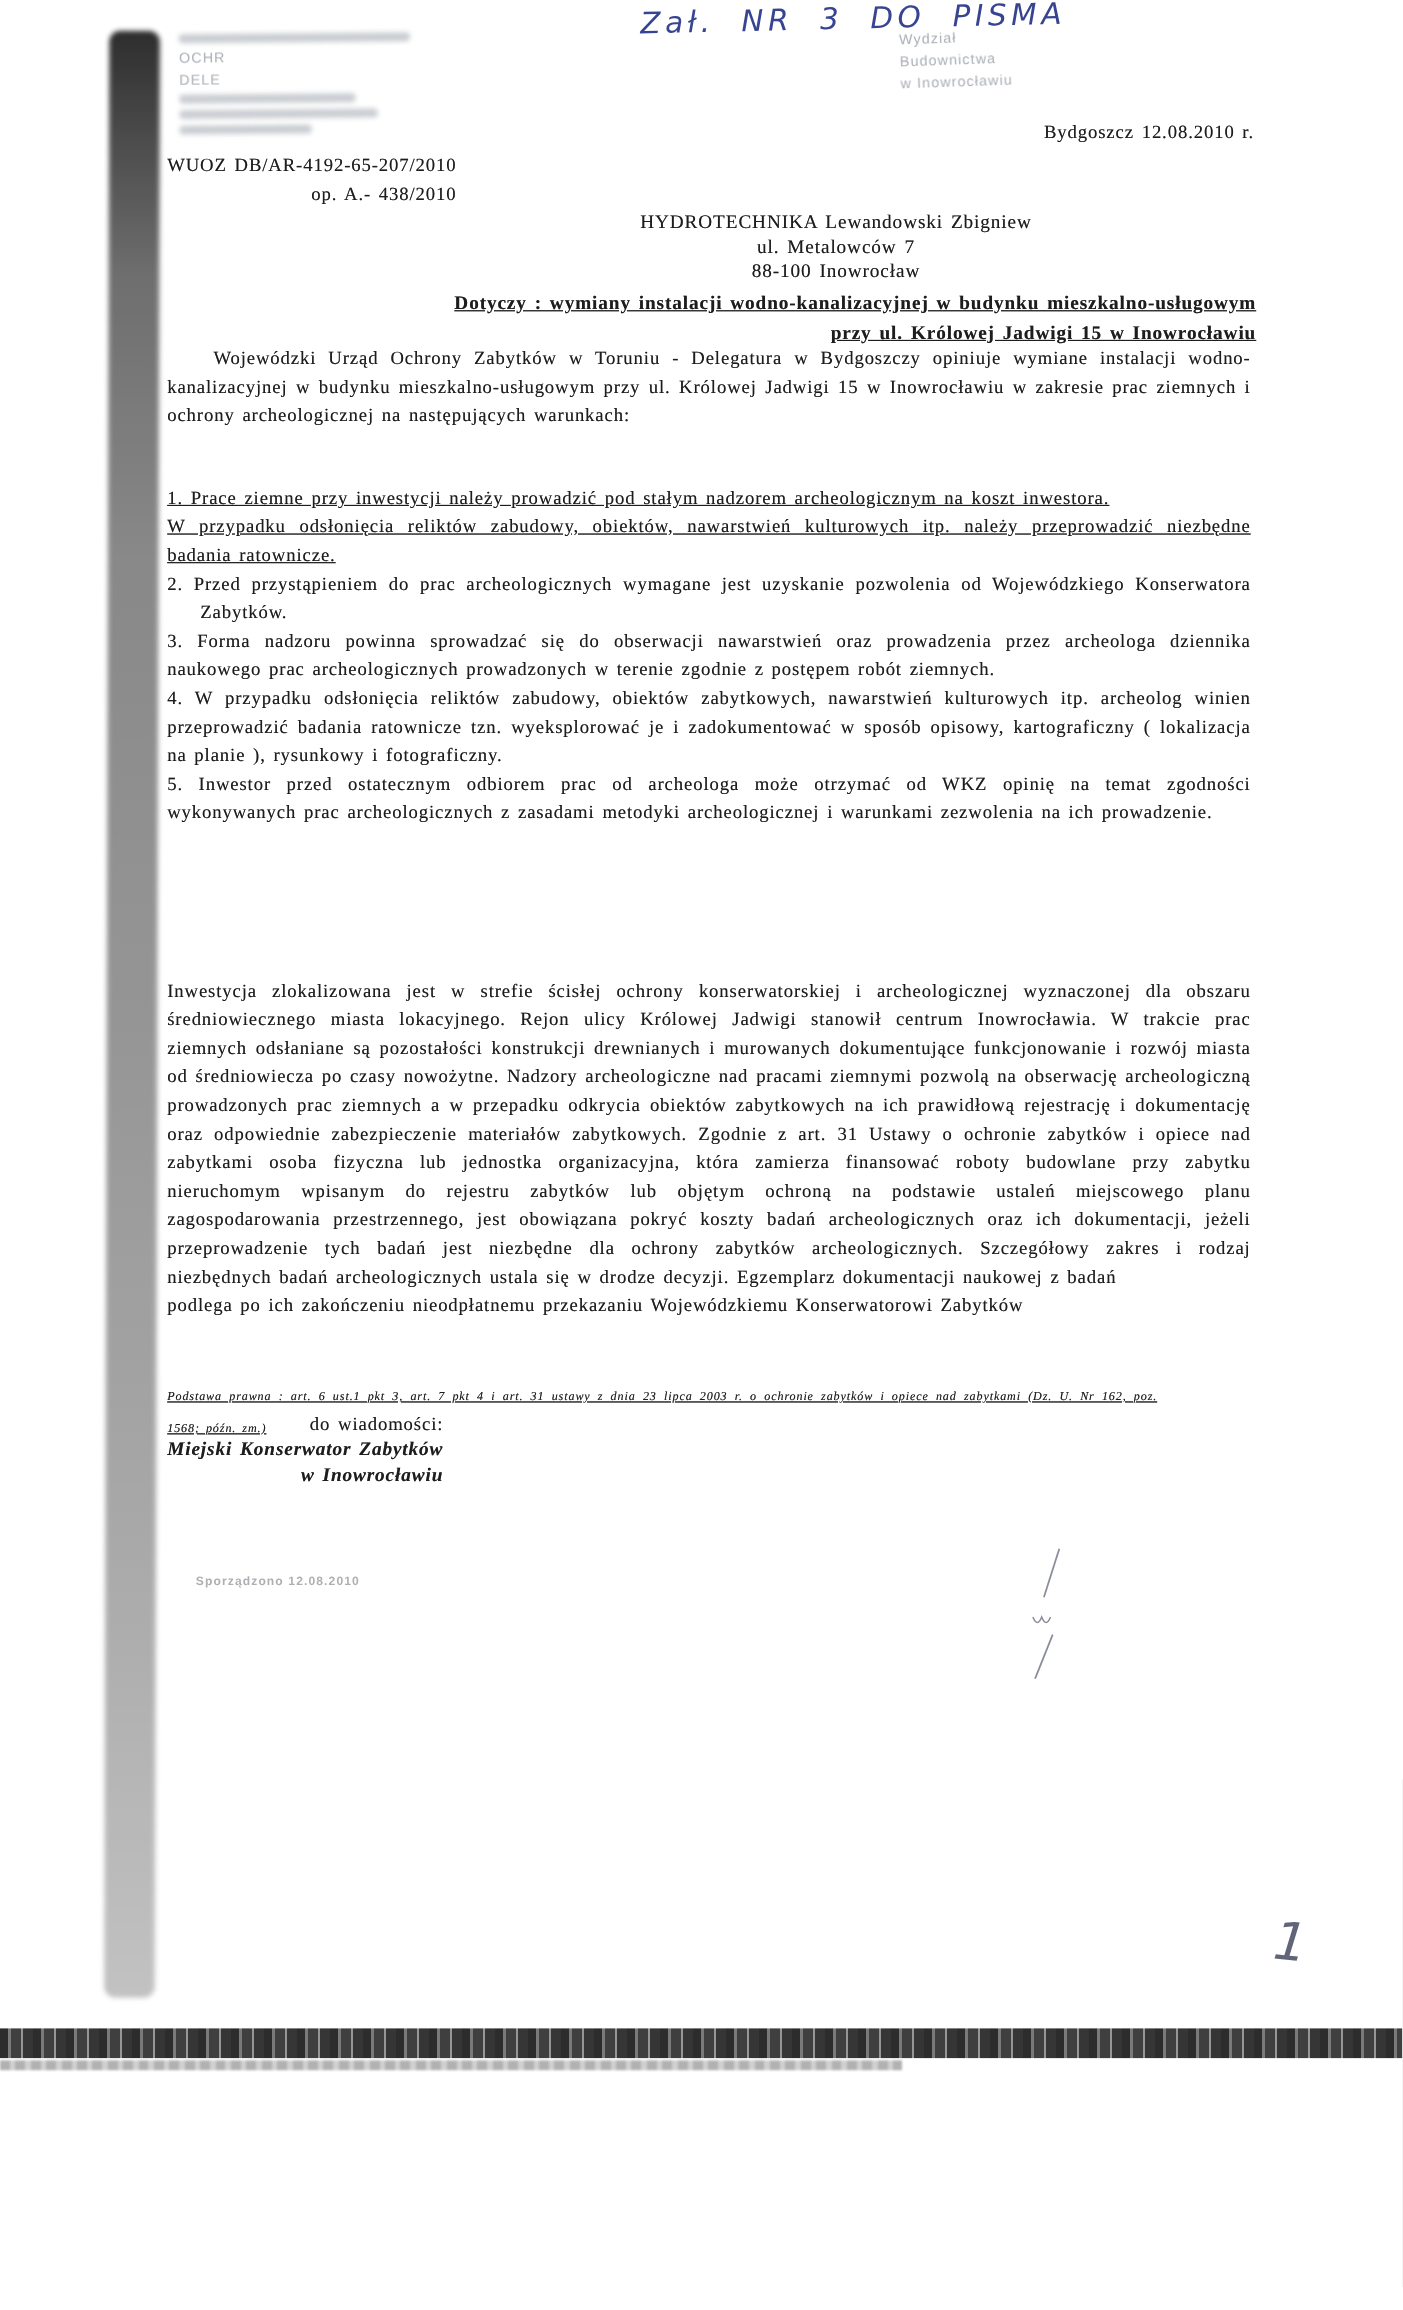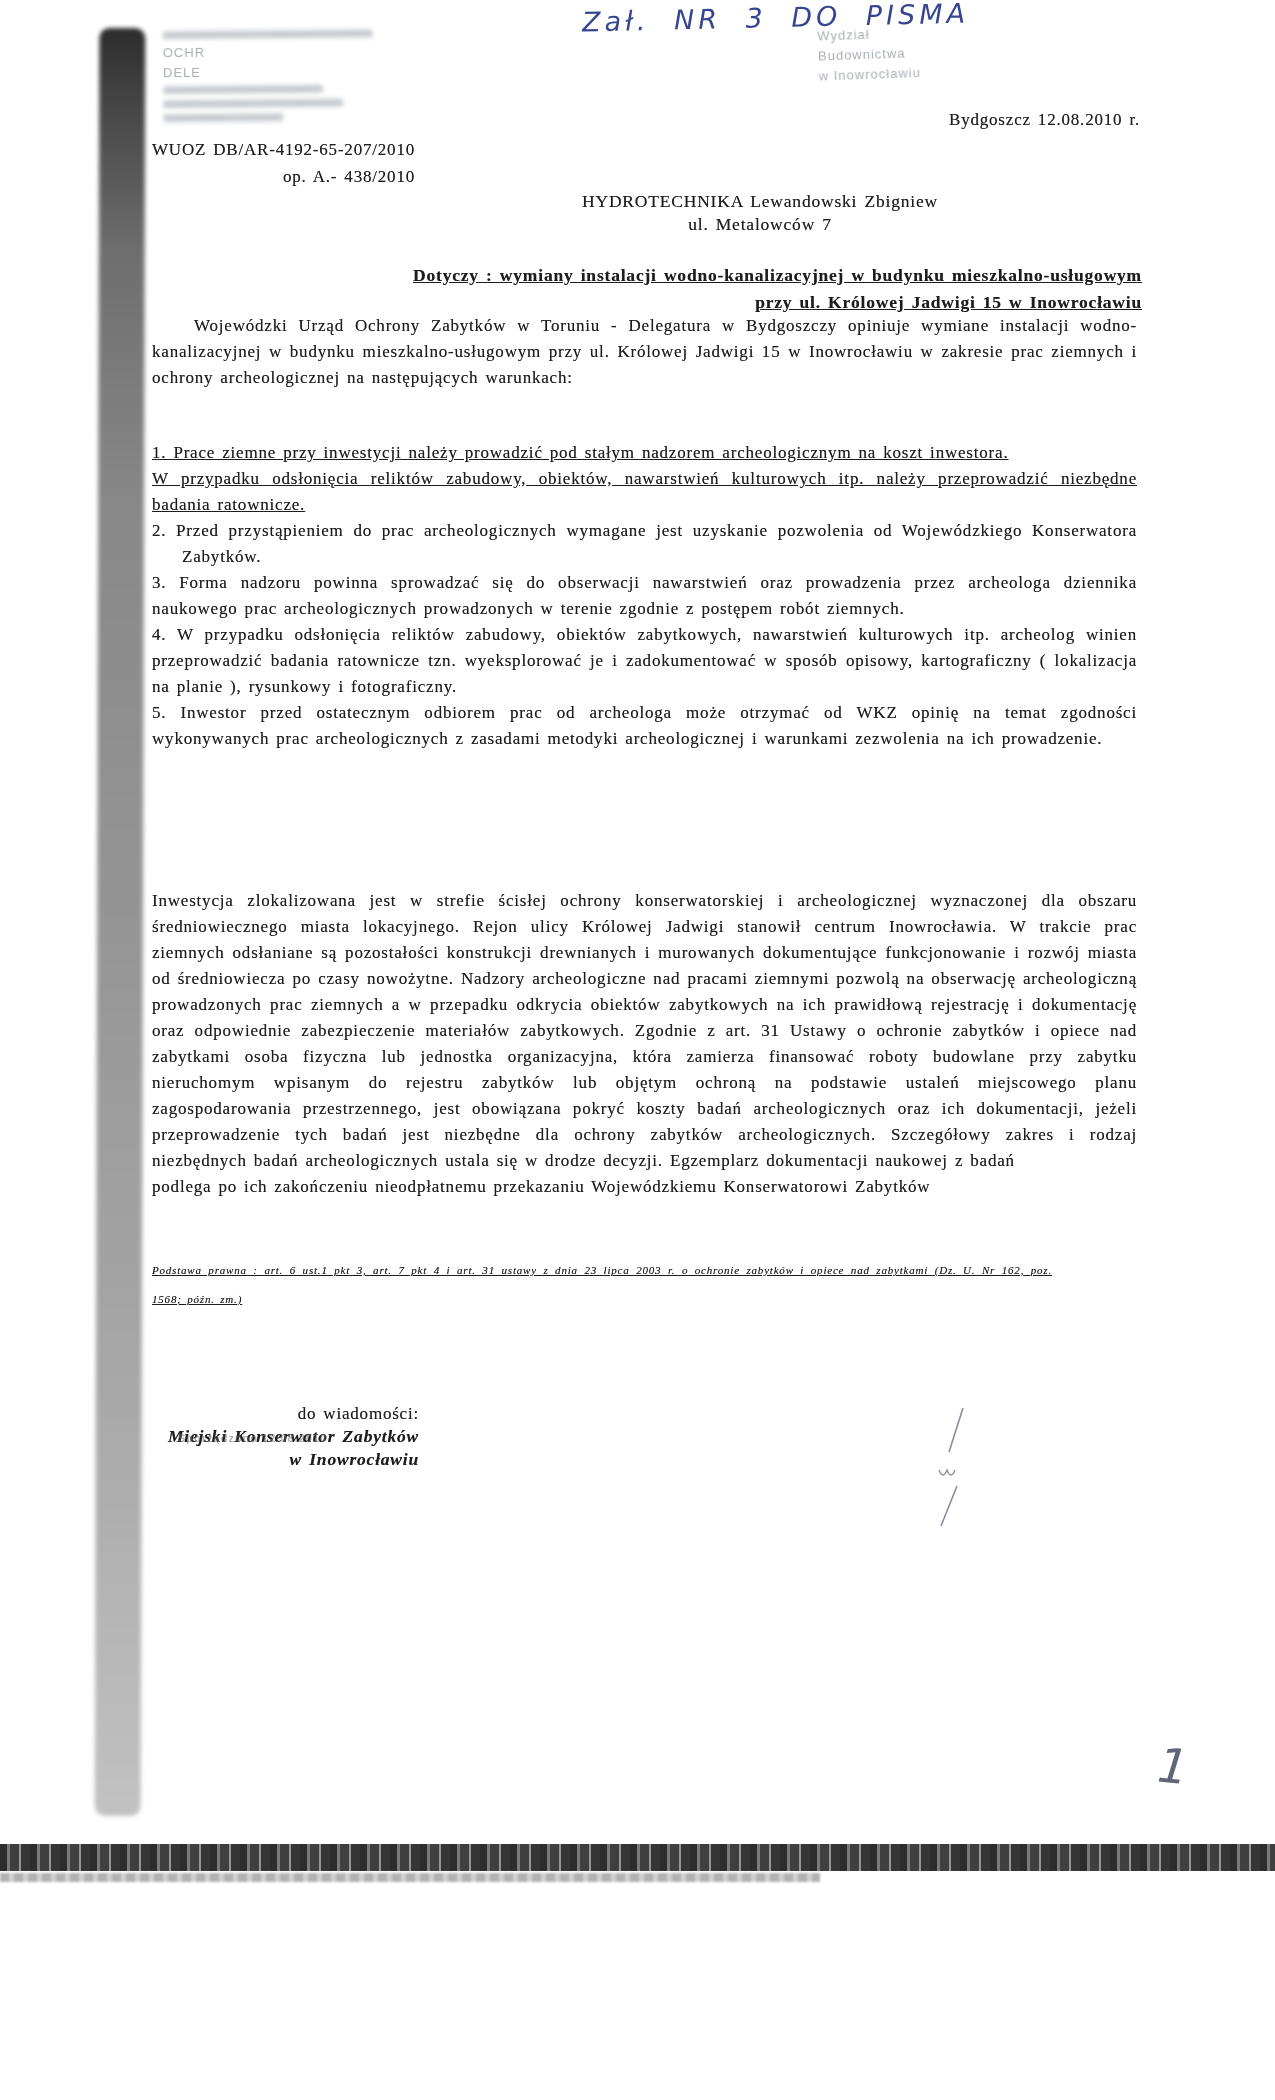--- a/index.html
+++ b/index.html
@@ -52,21 +52,21 @@
   .body-block{left:152px;top:0;width:985px;font-size:17px;line-height:26px;text-align:justify;}
   .intro{top:313px;text-indent:42px;}
   .conds{top:440px;}
   .conds p{margin:0;}
   .hang{padding-left:30px;text-indent:-30px;}
   .info{top:888px;}
   .legal{
     left:152px;top:1256px;width:900px;font-size:11px;line-height:29px;
     font-style:italic;text-decoration:underline;text-align:justify;
   }
-  .cc{left:152px;top:1402px;font-size:17px;line-height:23px;margin-left:16px;}
+  .cc{left:152px;top:1283px;font-size:17px;line-height:23px;}
   .cc .bold{font-weight:bold;font-size:17.5px;font-style:italic;}
   .footer-note{
     left:178px;top:1432px;font-size:11px;color:#6b6f76;opacity:.55;
     letter-spacing:1px;filter:blur(.4px);font-family:"Liberation Sans",sans-serif;font-weight:bold;
   }
   .sig-mark{left:905px;top:1400px;}
   .page-num{
     left:1158px;top:1738px;font-size:48px;font-style:italic;color:#454c61;
     font-family:"DejaVu Sans",sans-serif;transform:rotate(6deg);opacity:.85;
   }
@@ -98,20 +98,21 @@
   <div class="abs date-line scan-text">Bydgoszcz 12.08.2010 r.</div>
 
   <div class="abs refs scan-text">
     <div>WUOZ DB/AR-4192-65-207/2010</div>
     <div>op. A.- 438/2010</div>
   </div>
 
   <div class="abs recipient scan-text">
     <div>HYDROTECHNIKA Lewandowski Zbigniew</div>
     <div>ul. Metalowców 7</div>
+    <div>88-100 Inowrocław</div>
   </div>
 
   <div class="abs subject scan-text">
     <span class="u">Dotyczy :  wymiany instalacji wodno-kanalizacyjnej w budynku mieszkalno-usługowym</span><br>
     <span class="u">przy ul. Królowej Jadwigi 15 w Inowrocławiu</span>
   </div>
 
   <div class="abs body-block intro scan-text">Wojewódzki Urząd Ochrony Zabytków w Toruniu - Delegatura w Bydgoszczy opiniuje wymiane instalacji wodno-kanalizacyjnej w budynku mieszkalno-usługowym przy ul. Królowej Jadwigi 15 w Inowrocławiu w zakresie prac ziemnych i ochrony archeologicznej na następujących warunkach:</div>
 
   <div class="abs body-block conds scan-text">

